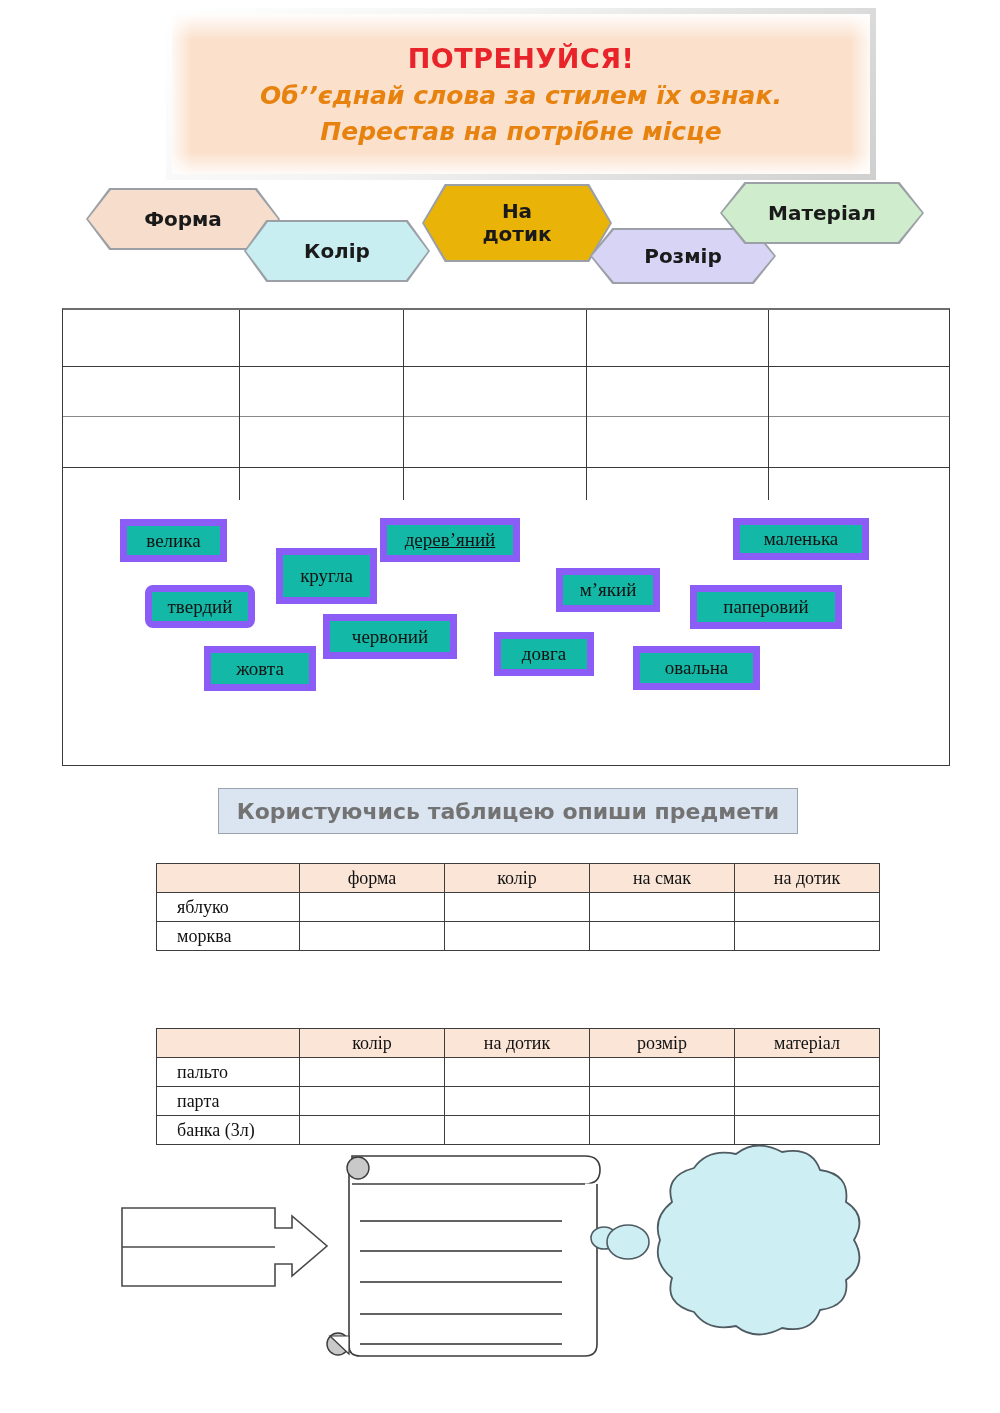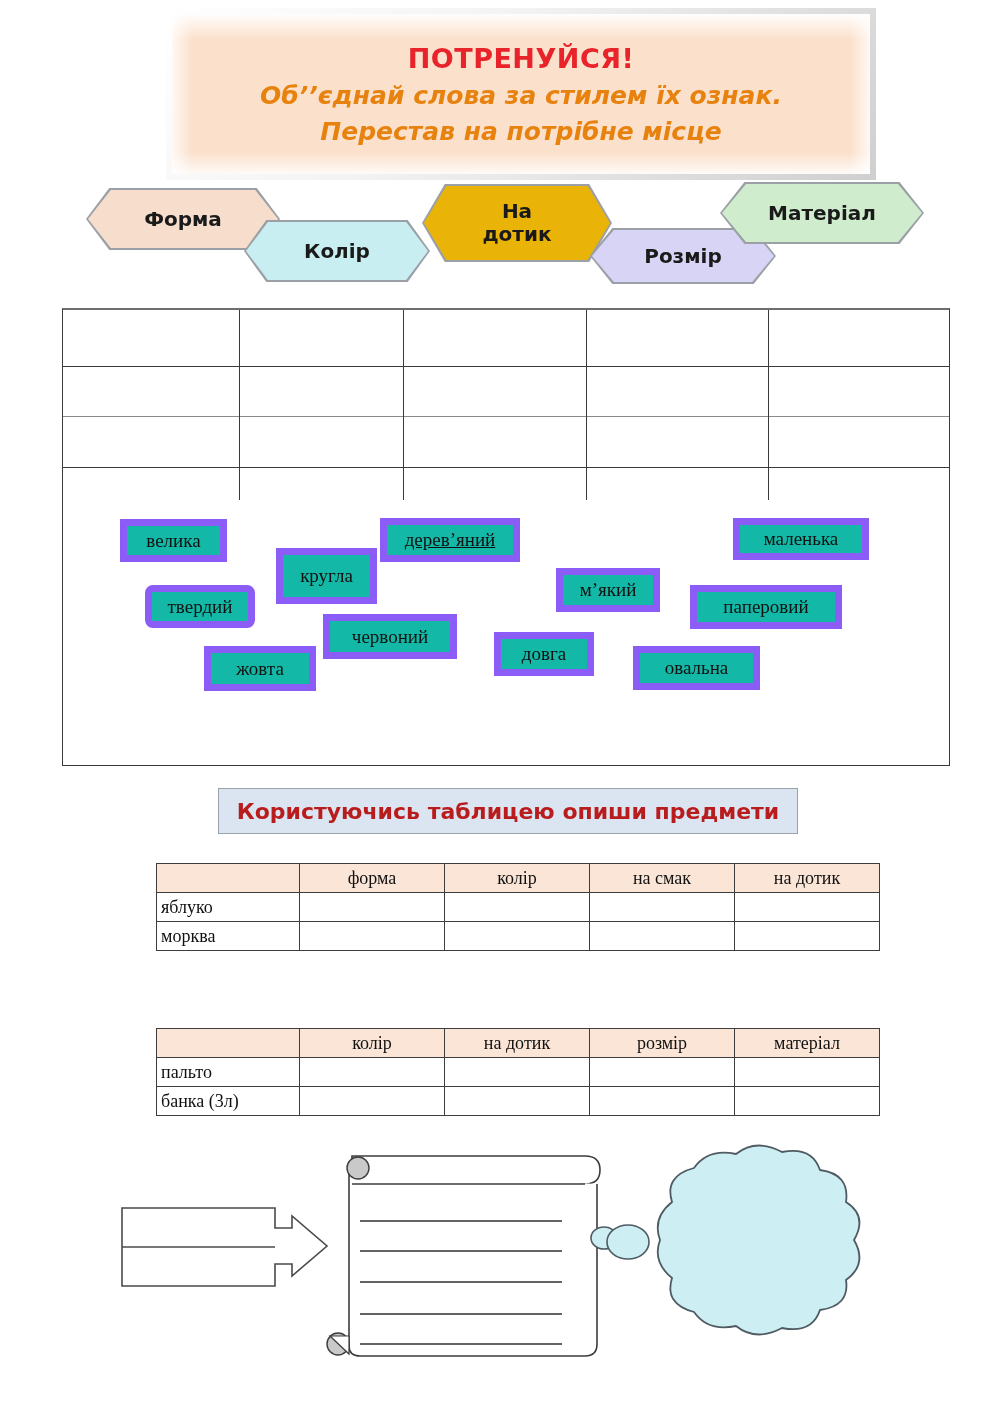--- a/index.html
+++ b/index.html
@@ -140,42 +140,42 @@
     width: 580px;
     height: 46px;
     background: #dbe5f1;
     border: 1px solid #9aa3ad;
     display: flex;
     align-items: center;
     justify-content: center;
     font-family: "DejaVu Sans", sans-serif;
     font-weight: bold;
     font-size: 22px;
-    color: #b91c1c;
+    color: #737373;
     box-sizing: border-box;
   }
 
   
   .desc-table {
     position: absolute;
     border-collapse: collapse;
     table-layout: fixed;
     font-family: "Liberation Serif", serif;
   }
   .desc-table td, .desc-table th {
     border: 1px solid #3d3d3d;
     height: 29px;
     font-size: 18px;
     font-weight: normal;
     color: #111111;
     padding: 0 4px;
     box-sizing: border-box;
   }
   .desc-table thead th { background: #fae5d7; text-align: center; }
-  .desc-table tbody td.rowlabel { text-align: left; padding-left: 4px; }
+  .desc-table tbody td.rowlabel { text-align: left; padding-left: 20px; }
   .t1 { left: 156px; top: 863px; width: 723px; }
   .t2 { left: 156px; top: 1028px; width: 723px; }
 
   
   .bottom-art { position: absolute; left: 0; top: 1140px; width: 1000px; height: 240px; }
   .art-svg { position: absolute; left: 0; top: 0; }
 </style>
 </head>
 <body>
 
@@ -299,20 +299,27 @@
       <th style="width:143px;"></th>
       <th style="width:145px;">колір</th>
       <th style="width:145px;">на дотик</th>
       <th style="width:145px;">розмір</th>
       <th style="width:145px;">матеріал</th>
     </tr>
   </thead>
   <tbody>
     <tr>
       <td class="rowlabel">пальто</td>
+      <td></td>
+      <td></td>
+      <td></td>
+      <td></td>
+    </tr>
+    <tr>
+      <td class="rowlabel">парта</td>
       <td></td>
       <td></td>
       <td></td>
       <td></td>
     </tr>
     <tr>
       <td class="rowlabel">банка (3л)</td>
       <td></td>
       <td></td>
       <td></td>

